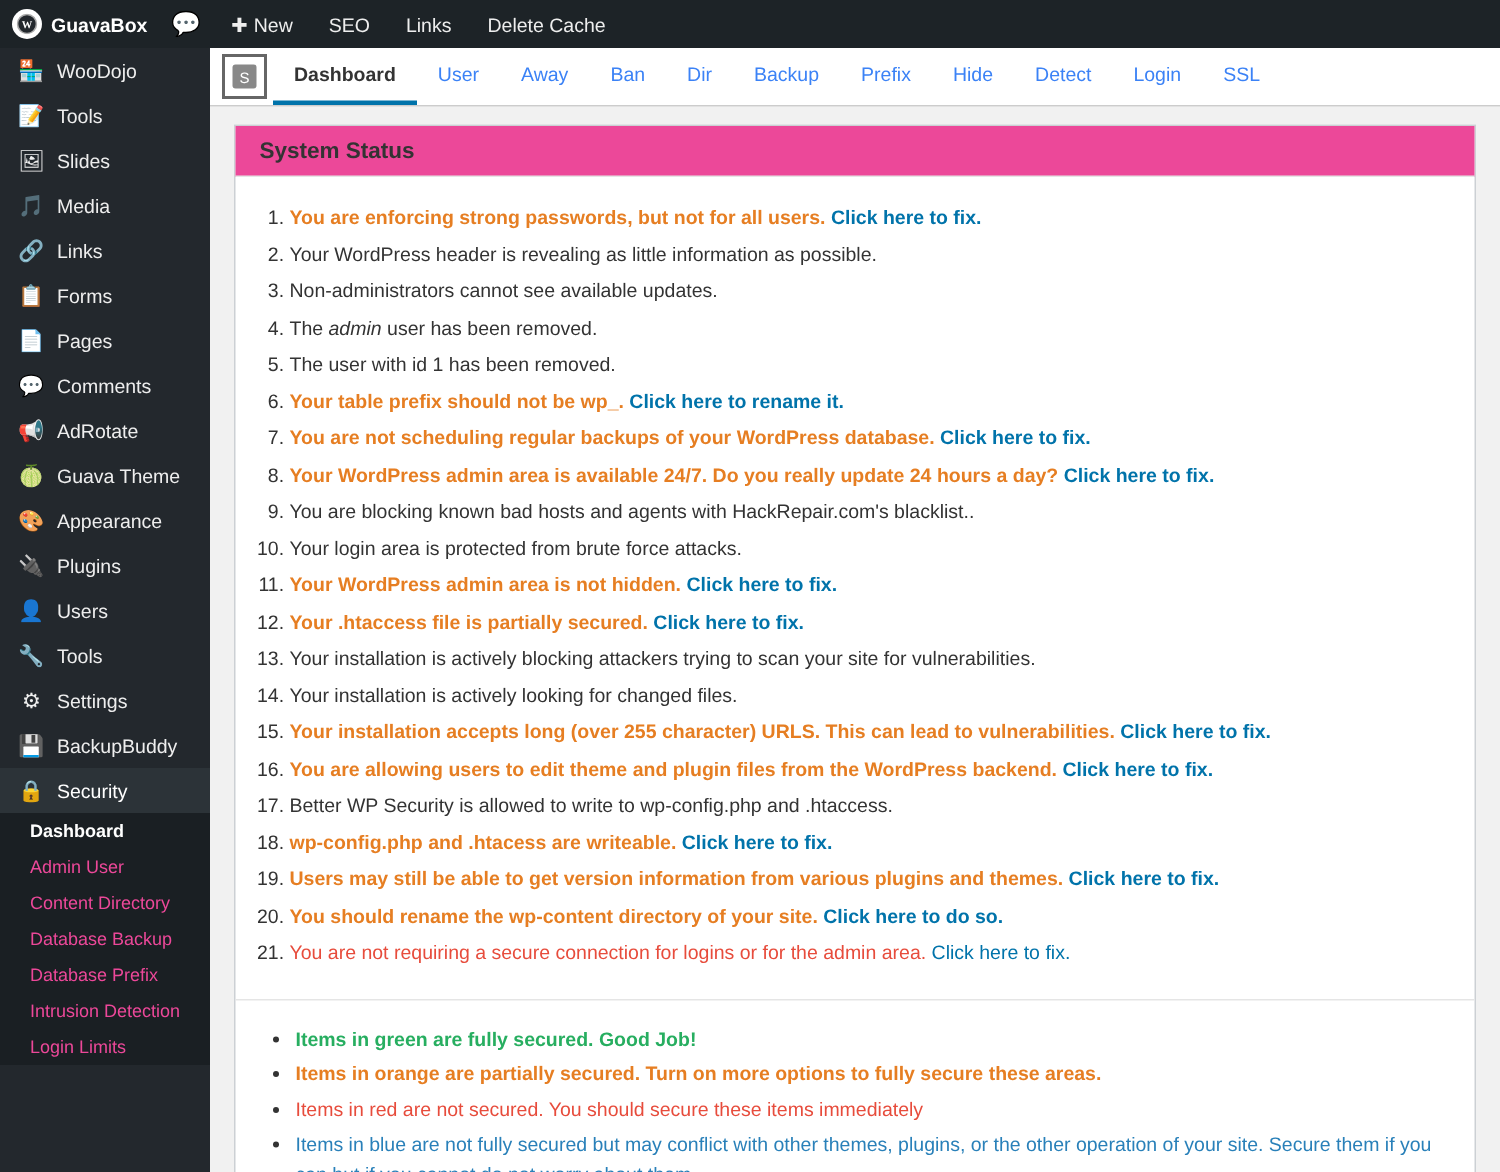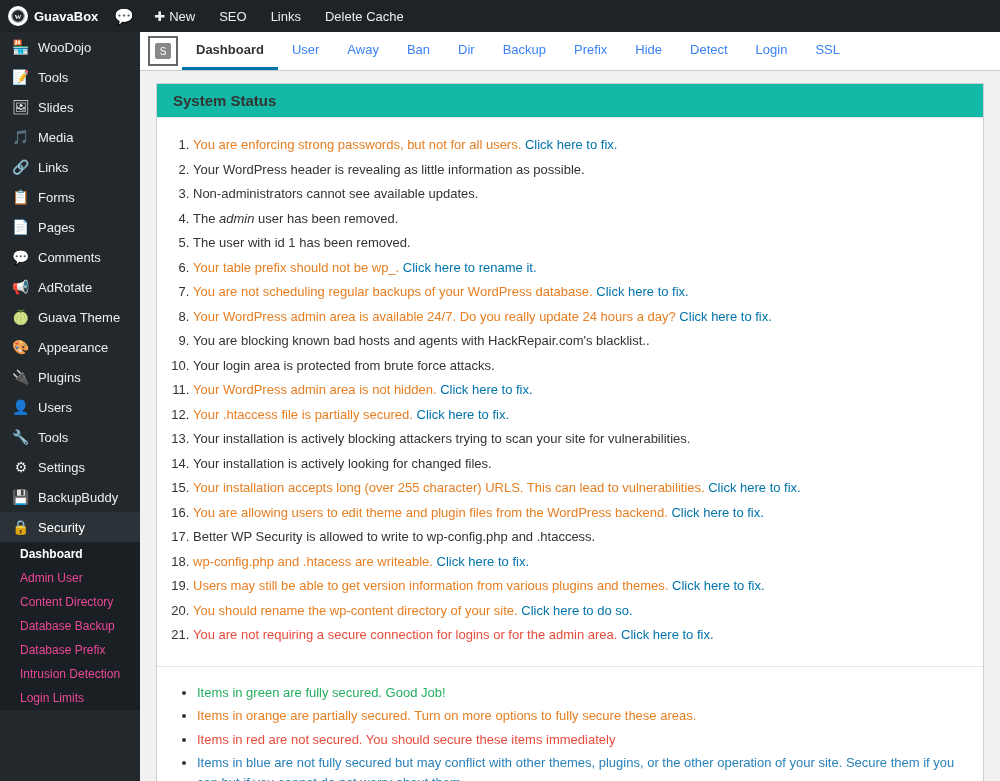--- a/index.html
+++ b/index.html
@@ -109,40 +109,40 @@
 
     
     .content-area {
       background: #fff;
       border: 1px solid #ccd0d4;
       margin-top: 0;
     }
 
     
     .section-header {
-      background: #14b8a6;
+      background: #ec4899;
       border-bottom: 1px solid #e5e5e5;
       padding: 8px 16px;
       font-size: 15px;
       font-weight: 600;
       color: #333;
     }
     .status-list {
       padding: 12px 16px;
     }
     .status-list ol {
       padding-left: 20px;
     }
     .status-list ol li {
       margin: 5px 0;
       font-size: 13px;
       line-height: 1.5;
     }
-    .text-orange { color: #e67e22; }
-    .text-green { color: #27ae60; }
+    .text-orange { color: #e67e22; font-weight: bold; }
+    .text-green { color: #27ae60; font-weight: bold; }
     .text-red { color: #e74c3c; }
     .text-blue { color: #2980b9; }
     .text-default { color: #333; }
     a.fix-link { color: #0073aa; text-decoration: none; }
 
     .legend-section {
       border-top: 1px solid #e5e5e5;
       padding: 12px 16px;
       margin-top: 4px;
     }

